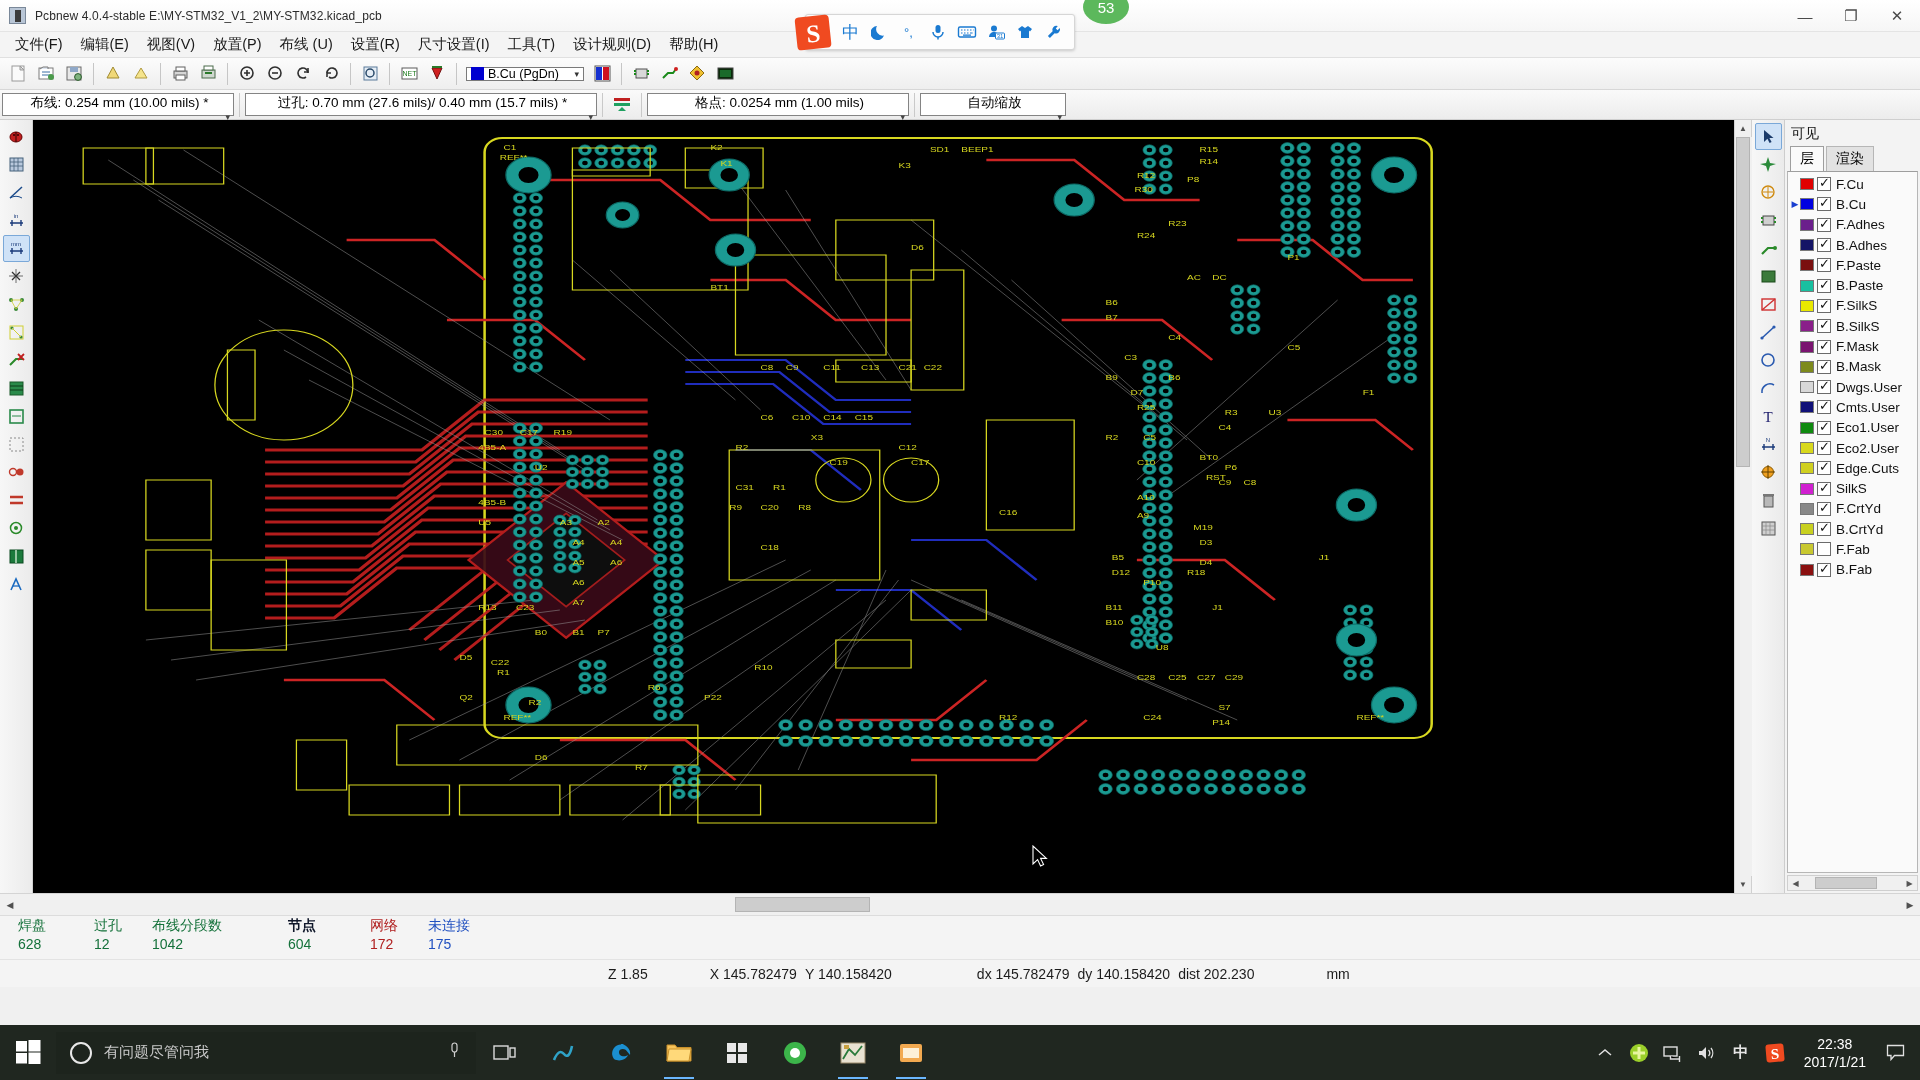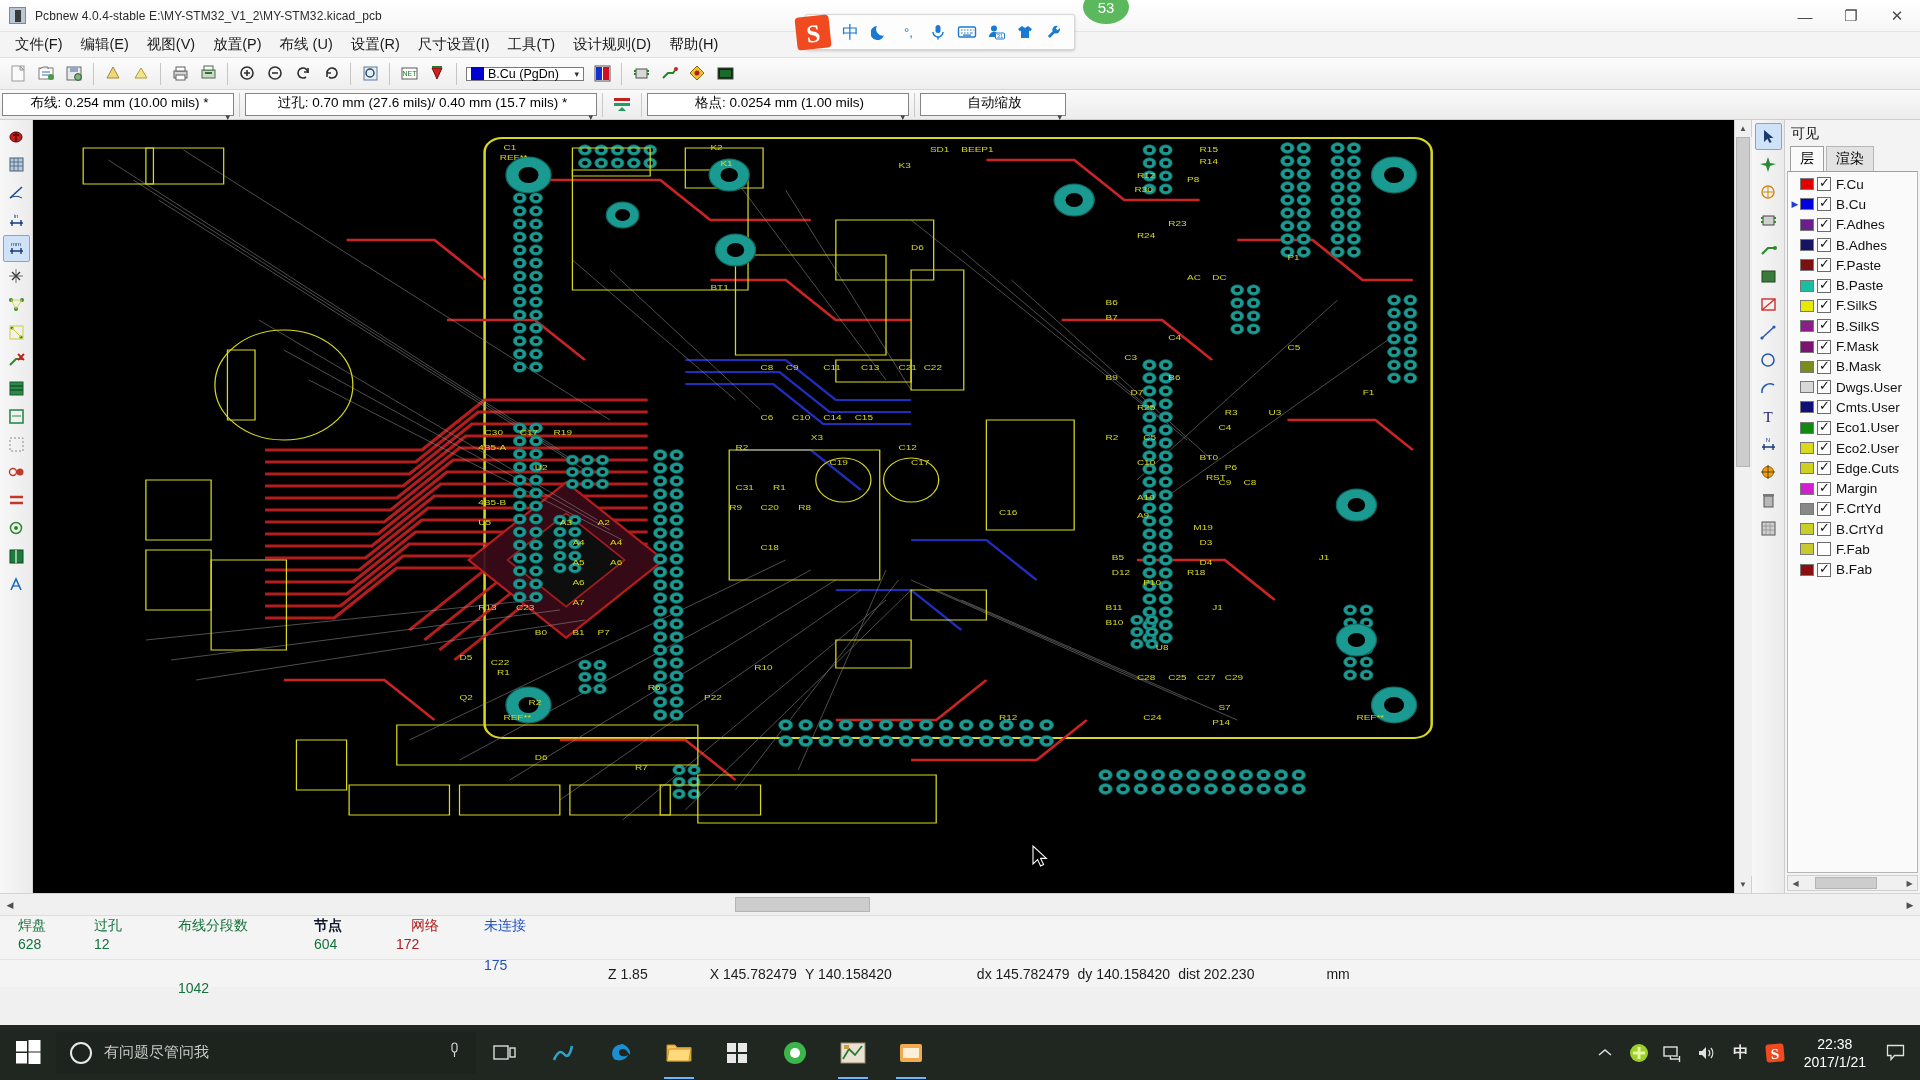--- a/index.html
+++ b/index.html
@@ -1584,21 +1584,21 @@
         <div class="lrow">
           <span class="caret"></span>
           <span class="lsw" style="background:#d0d020"></span>
           <span class="lchk on"></span>
           <span class="lname">Edge.Cuts</span>
         </div>
         <div class="lrow">
           <span class="caret"></span>
           <span class="lsw" style="background:#d020d0"></span>
           <span class="lchk on"></span>
-          <span class="lname">Margin</span>
+          <span class="lname">SilkS</span>
         </div>
         <div class="lrow">
           <span class="caret"></span>
           <span class="lsw" style="background:#888888"></span>
           <span class="lchk on"></span>
           <span class="lname">F.CrtYd</span>
         </div>
         <div class="lrow">
           <span class="caret"></span>
           <span class="lsw" style="background:#c8d020"></span>
@@ -1636,33 +1636,33 @@
 
 <div id="statbar">
     <div class="stat" style="margin-left: 18px; min-width: 58px;">
       <span class="lab" style="color: rgb(20, 113, 58);">焊盘</span>
       <span class="val" style="color: rgb(20, 113, 58);">628</span>
     </div>
     <div class="stat" style="margin-left: 18px; min-width: 58px;">
       <span class="lab" style="color: rgb(20, 113, 58);">过孔</span>
       <span class="val" style="color: rgb(20, 113, 58);">12</span>
     </div>
-    <div class="stat" style="margin-left: 26px; min-width: 58px; gap: 44px;">
+    <div class="stat" style="min-width: 58px;">
       <span class="lab" style="color: rgb(20, 113, 58);">布线分段数</span>
       <span class="val" style="color: rgb(20, 113, 58);">1042</span>
     </div>
     <div class="stat" style="margin-left: 66px; min-width: 58px;">
       <span class="lab" style="color: #0f172a; font-weight: bold;">节点</span>
       <span class="val" style="color: rgb(20, 113, 58);">604</span>
     </div>
     <div class="stat" style="margin-left: 24px; min-width: 58px;">
-      <span class="lab" style="color: rgb(176, 32, 32); text-align: center;">网络</span>
+      <span class="lab" style="color: rgb(176, 32, 32);">网络</span>
       <span class="val" style="color: rgb(176, 32, 32);">172</span>
     </div>
-    <div class="stat" style="margin-left: 30px; min-width: 58px; gap: 21px;">
+    <div class="stat" style="min-width: 58px;">
       <span class="lab" style="color: rgb(32, 80, 192);">未连接</span>
       <span class="val" style="color: rgb(32, 80, 192);">175</span>
     </div>
   </div>
 
 <div id="coordbar">
   <span style="margin-left:608px">Z 1.85</span>
   <span style="margin-left:62px">X 145.782479</span>
   <span style="margin-left:8px">Y 140.158420</span>
   <span style="margin-left:85px">dx 145.782479</span>

